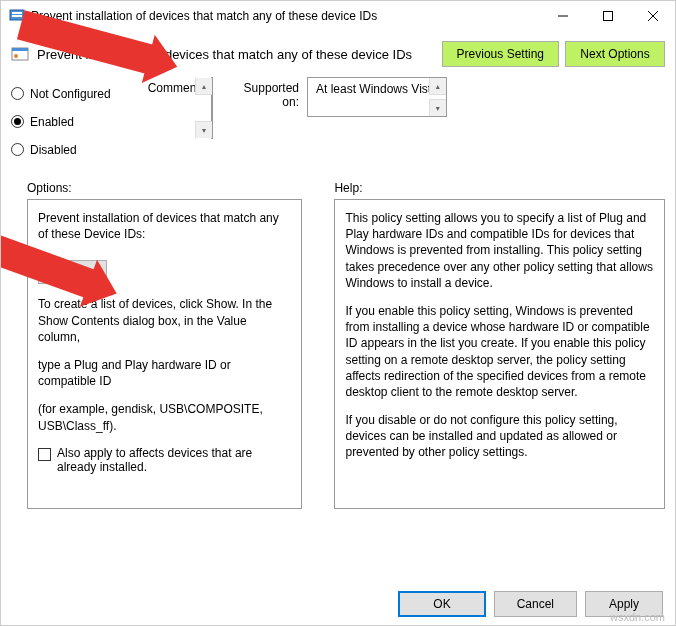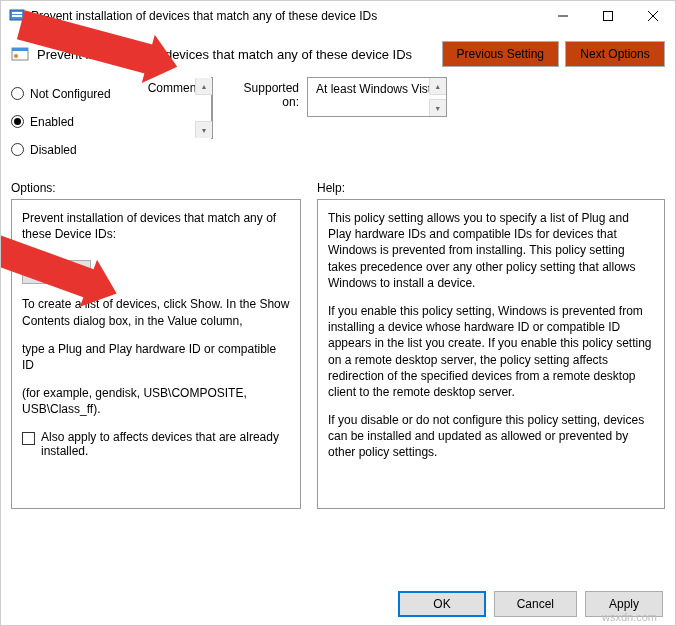--- a/index.html
+++ b/index.html
@@ -10,38 +10,38 @@
     .titlebar-icon svg{width:16px;height:16px;}
     .title-text { flex: 1; color: #000; }
     .win-controls { display: flex; }
     .win-btn { width: 45px; height: 30px; display: flex; align-items: center; justify-content: center; color: #333; }
     
     .header-row { display: flex; align-items: center; padding: 10px 10px 6px 10px; gap: 8px; }
     .policy-icon { width: 18px; height: 18px; }
     .policy-icon svg{width:18px;height:18px;}
     .policy-title { flex: 1; font-size: 13px; }
     .nav-btns { display: flex; gap: 6px; }
-    .nav-btn { padding: 5px 14px; border: 1px solid #adadad; background: #c2410c; min-width: 100px; }
+    .nav-btn { padding: 5px 14px; border: 1px solid #adadad; background: #bef264; min-width: 100px; }
     
     .state-section { display: flex; padding: 4px 10px 0 10px; }
     .radios-col { width: 120px; padding-top: 10px; }
     .radio-row { display: flex; gap: 6px; margin-bottom: 14px; }
     .radio-circle { width: 13px; height: 13px; border: 1px solid #333; border-radius: 50%; display: flex; align-items: center; justify-content: center; }
     .radio-circle.selected::after { content: ''; width: 7px; height: 7px; background: #000; border-radius: 50%; }
     
     .mid-col { flex: 1; display: flex; gap: 6px; }
     .field-row { display: flex; align-items: flex-start; }
     .field-label { width: 80px; text-align: right; padding-top: 4px; padding-right: 8px; }
     .field-box { flex: 1; border: 1px solid #999; background: #fff; min-height: 62px; position: relative; margin-right: 8px; }
     .field-box.short { min-height: 40px; padding: 4px 8px; }
     .scroll-up { position: absolute; top: 0; right: 0; width: 17px; height: 17px; background: #f0f0f0; border-left: 1px solid #ddd; border-bottom: 1px solid #ddd; display:flex;align-items:center;justify-content:center;font-size:8px;color:#666;}
     .scroll-down { position: absolute; bottom: 0; right: 0; width: 17px; height: 17px; background: #f0f0f0; border-left: 1px solid #ddd; border-top: 1px solid #ddd;display:flex;align-items:center;justify-content:center;font-size:8px;color:#666; }
     
     .columns { display: flex; padding: 10px; gap: 16px; }
-    .col-left, .col-right { flex: 1; }
+    .col-left, .col-right { flex: 1; margin-left: 16px; }
     .col-right { flex: 1.2; }
     .col-label { margin-bottom: 4px; }
     .panel { border: 1px solid #999; padding: 10px; height: 310px; overflow: hidden; position: relative; }
     .panel p { margin-bottom: 12px; line-height: 1.35; }
     .show-btn { padding: 4px 14px; border: 1px solid #adadad; background: #e1e1e1; margin: 6px 0 12px 0; }
     .check-row { display: flex; align-items: flex-start; gap: 6px; }
     .checkbox { width: 13px; height: 13px; border: 1px solid #333; flex-shrink: 0; margin-top: 2px; }
     
     .footer { position: absolute; bottom: 8px; right: 12px; display: flex; gap: 8px; align-items: center; }
     .footer-btn { padding: 5px 22px; border: 1px solid #adadad; background: #e1e1e1; min-width: 78px; }
@@ -171,13 +171,13 @@
 
 <div class="arrow arrow1">
   <div class="arrow-head"></div>
     <div class="arrow-body"></div>
 </div>
 <div class="arrow arrow2">
   <div class="arrow-head"></div>
     <div class="arrow-body"></div>
 </div>
 
-<span class="watermark" style="bottom:2px;right:18px;z-index:5;color:#bbb;">wsxdn.com</span>
+<span class="watermark" style="bottom:2px;right:10px;z-index:5;color:#bbb;">wsxdn.com</span>
 
 </body></html>

